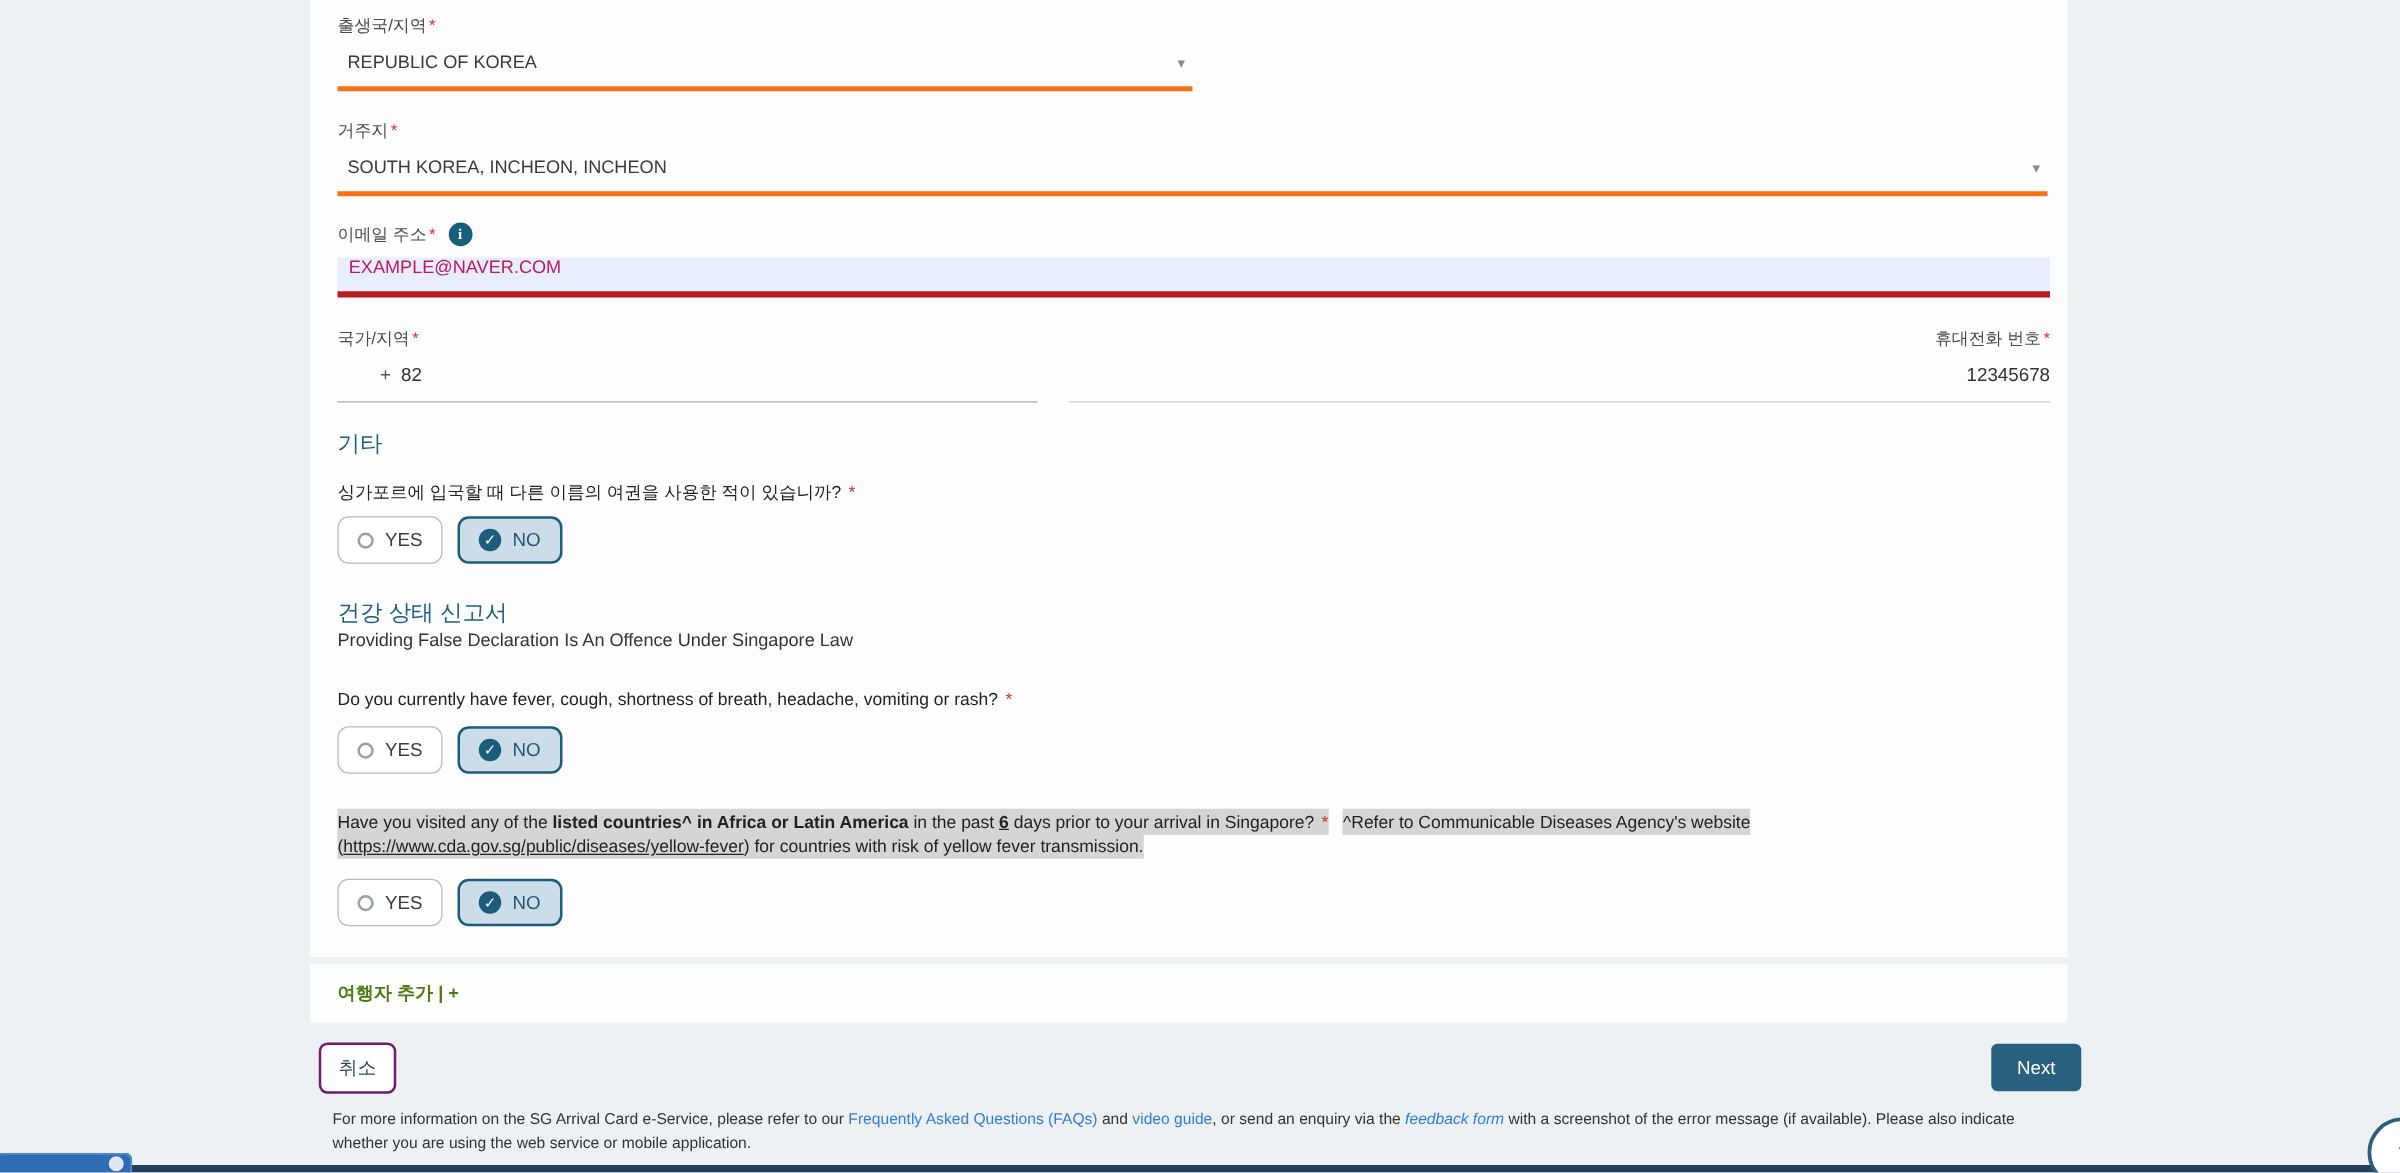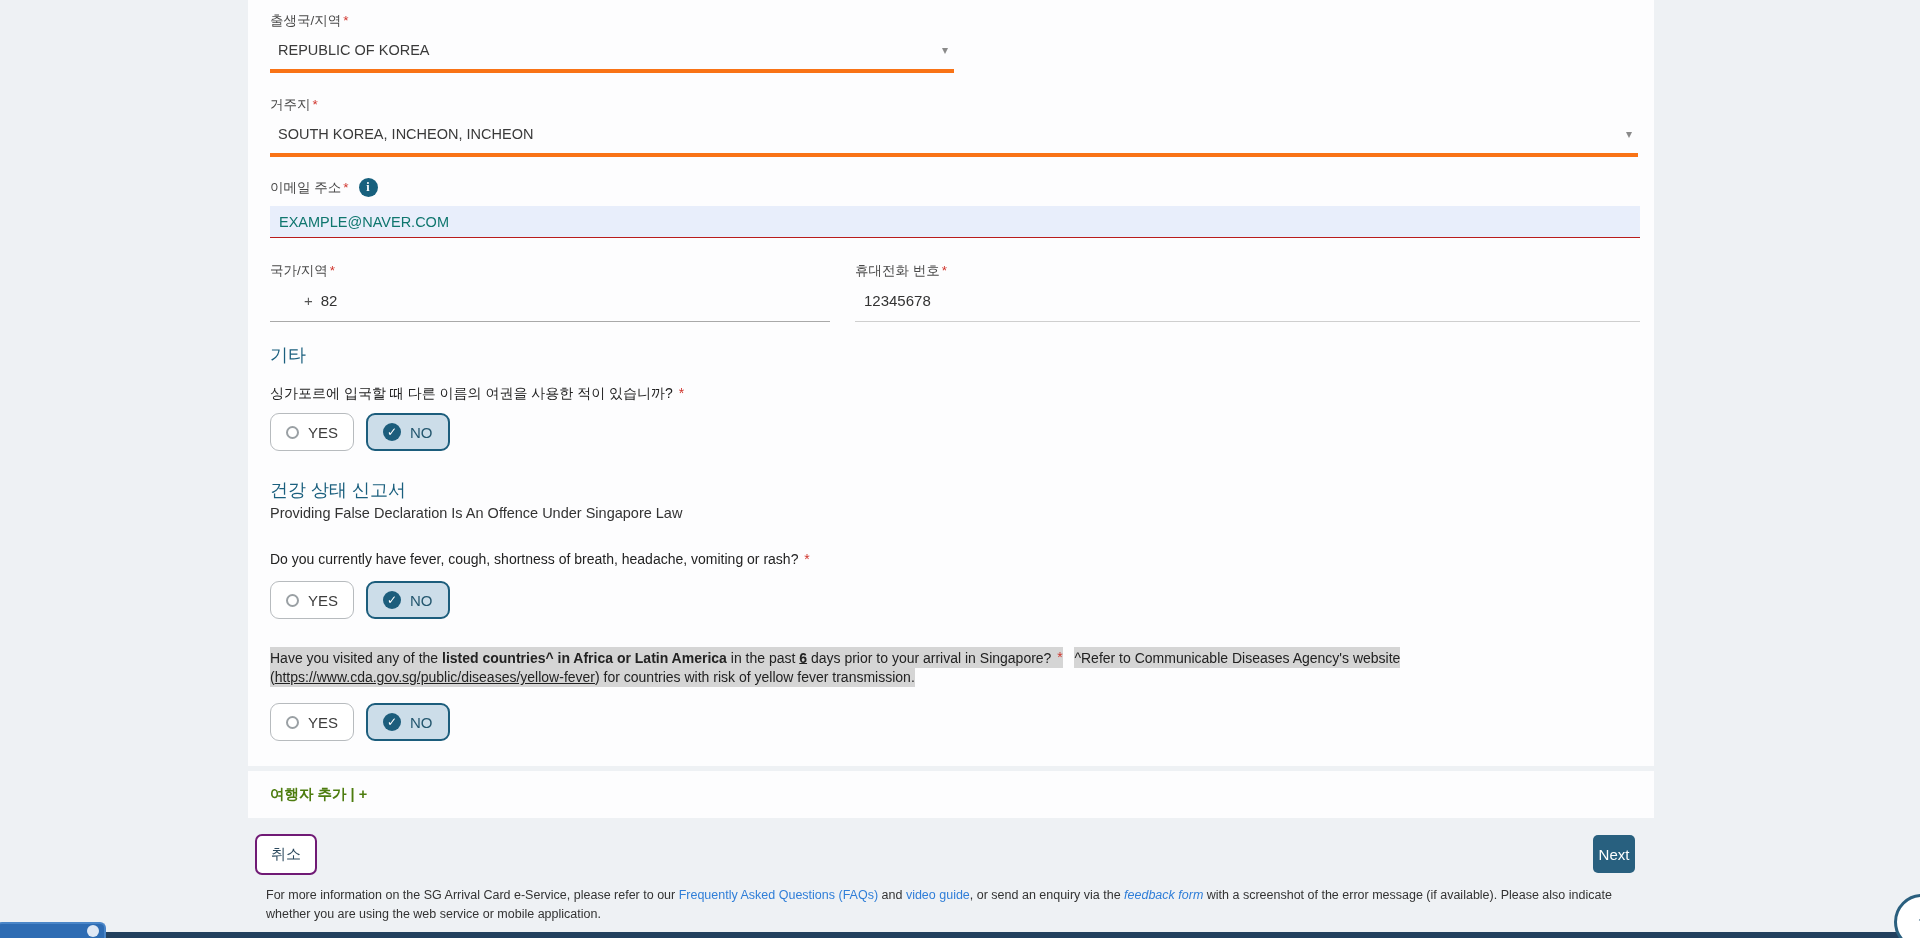--- a/index.html
+++ b/index.html
@@ -32,28 +32,28 @@
   .fg-residence { position:absolute; left:22px; top:96px; width:1368px; }
 
   .fg-email { position:absolute; left:22px; top:178px; width:1370px; }
   .email-label-row { display:flex; align-items:center; gap:10px; margin-bottom:9px; }
   .info-badge {
     width:19px; height:19px; border-radius:50%; background:#17607d;
     color:#fff; font-size:12px; font-weight:bold; font-family:"Liberation Serif",serif;
     display:flex; align-items:center; justify-content:center;
   }
   .email-input {
-    background:#e8eefb; border-bottom:1px solid #b91c1c;
-    height:32px; display:flex; align-items:center;
-    font-size:14.5px; color:#0f766e; padding-left:9px;
+    background:#e8eefb; border-bottom:5px solid #b91c1c;
+    height:32px; display:flex; 
+    font-size:14.5px; color:#be185d; padding-left:9px;
   }
 
   .fg-phone-row { position:absolute; left:22px; top:262px; width:1370px; display:flex; }
   .phone-col1 { width:560px; margin-right:25px; }
-  .phone-col2 { flex:1; }
+  .phone-col2 { flex:1;text-align:right; }
   .underline-input {
     border-bottom:1px solid #a9a9a9; padding-bottom:12px;
     font-size:15px; color:#333;
   }
   .underline-input.lighter { border-bottom-color:#cfcfcf; }
   .cc-prefix { margin-left:34px; color:#555; margin-right:8px; }
   .phone-val { margin-left:9px; }
 
   .section-heading { font-size:18px; font-weight:normal; color:#1a5f7e; }
   .question { font-size:14px; color:#222; }
@@ -95,21 +95,21 @@
   }
   .add-traveller-link { font-size:14.5px; font-weight:bold; color:#4d7c0f; cursor:pointer; }
 
   
   .cancel-btn {
     position:absolute; left:255px; top:834px; height:41px; padding:0 14px;
     background:#fff; border:2px solid #701a75; border-radius:7px;
     font-size:15px; color:#2c4a5e; display:flex; align-items:center; cursor:pointer;
   }
   .next-btn {
-    position:absolute; left:1593px; top:835px; width:42px; height:38px;
+    position:absolute; left:1593px; top:835px; width:72px; height:38px;
     background:#28607f; border:none; border-radius:5px;
     font-size:15px; color:#fff; display:flex; align-items:center; justify-content:center; cursor:pointer;
   }
 
   
   .footer-note {
     position:absolute; left:266px; top:886px; width:1392px;
     font-size:12.5px; color:#333; line-height:1.55;
   }
   .flink { color:#2f7ed8; text-decoration:none; cursor:pointer; }

